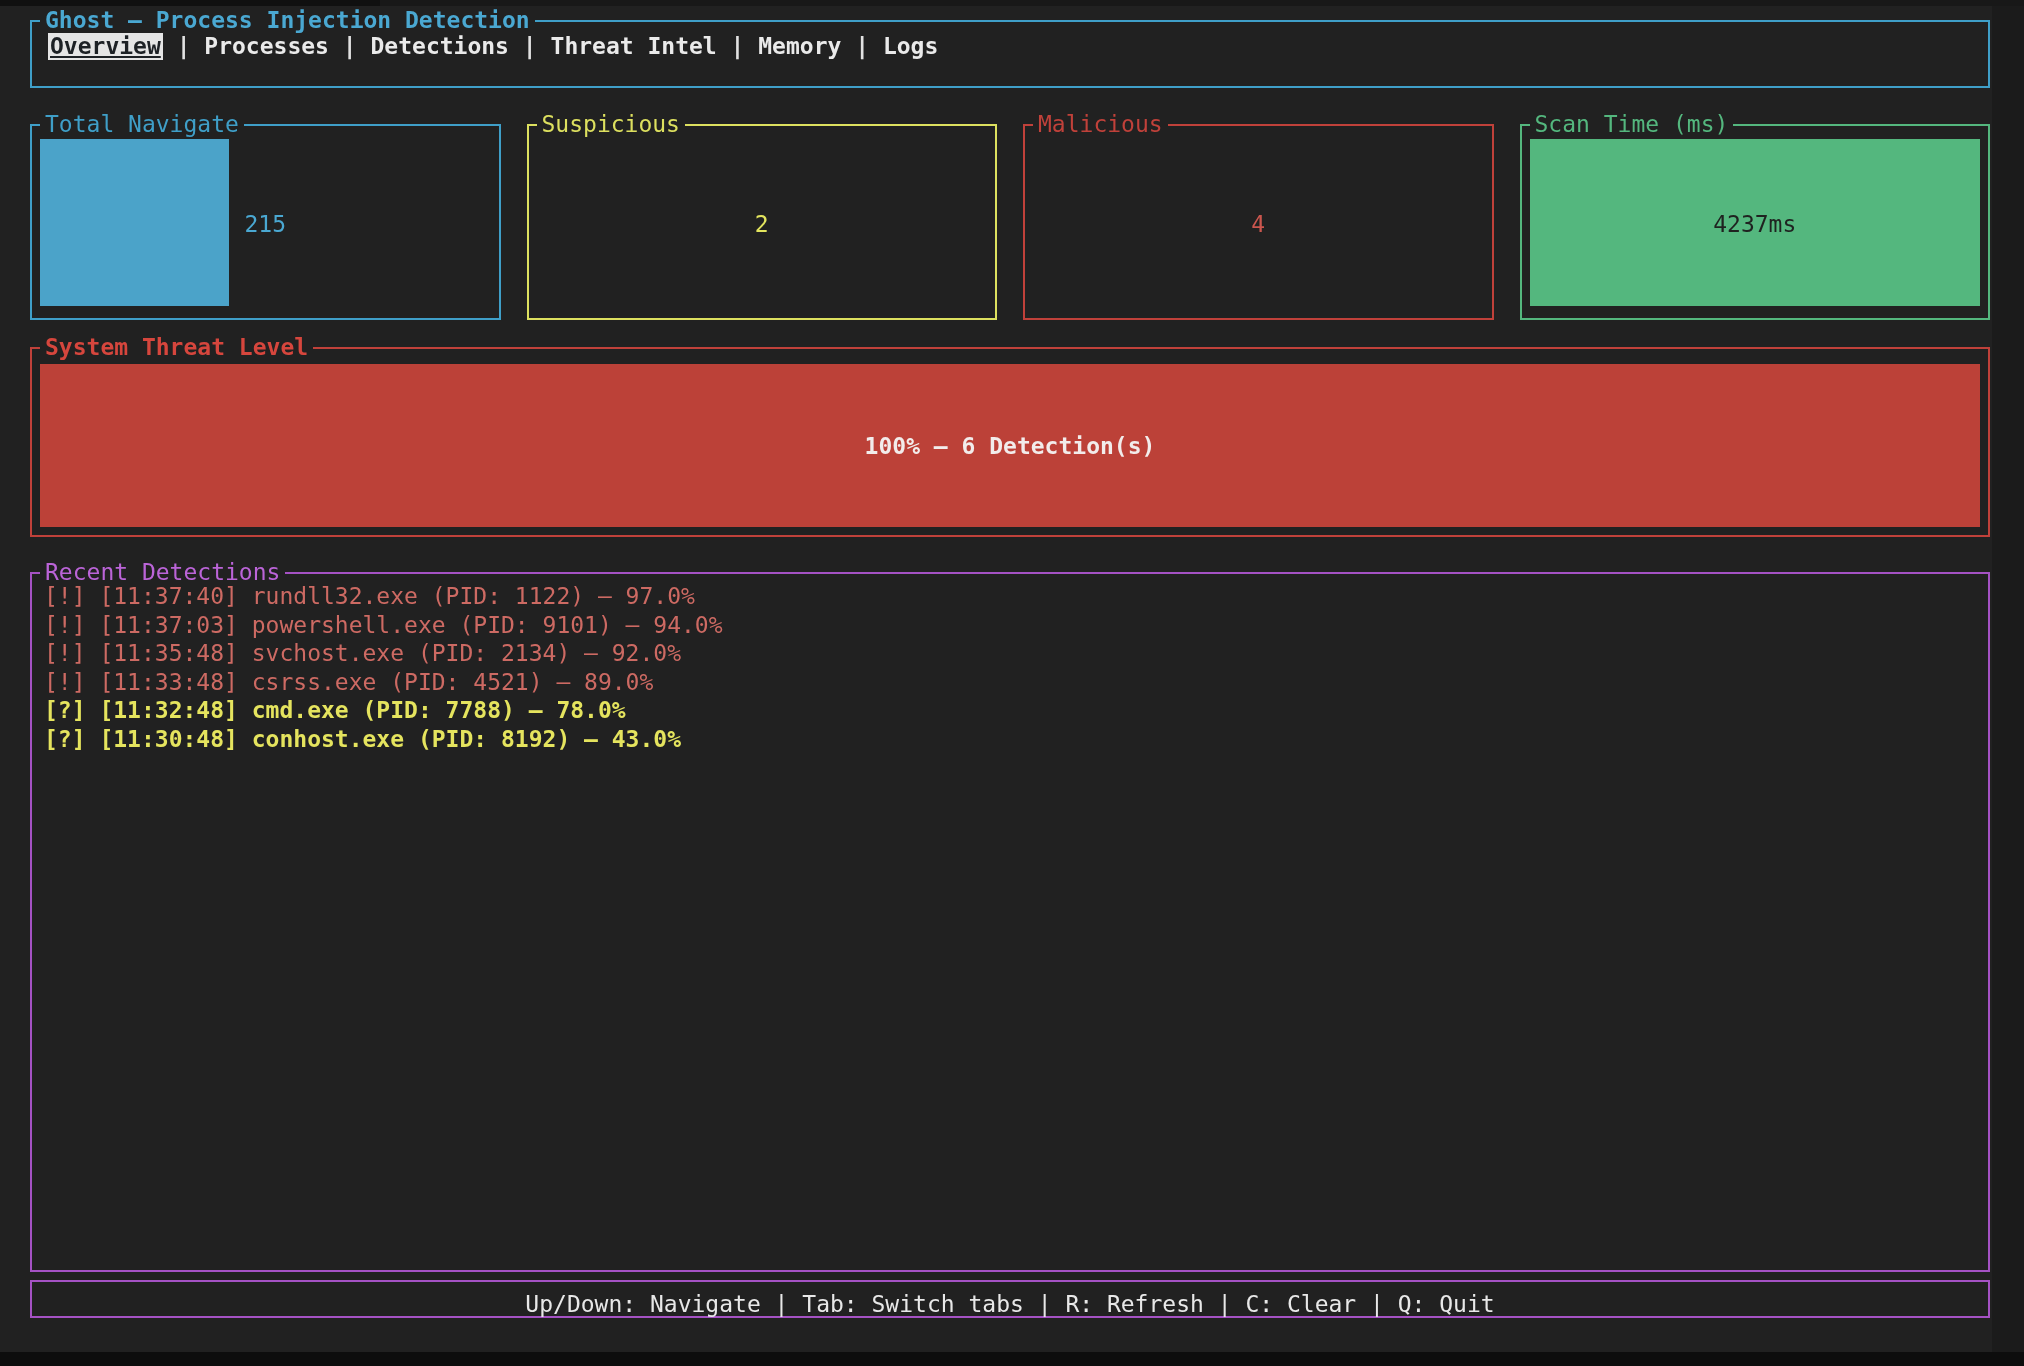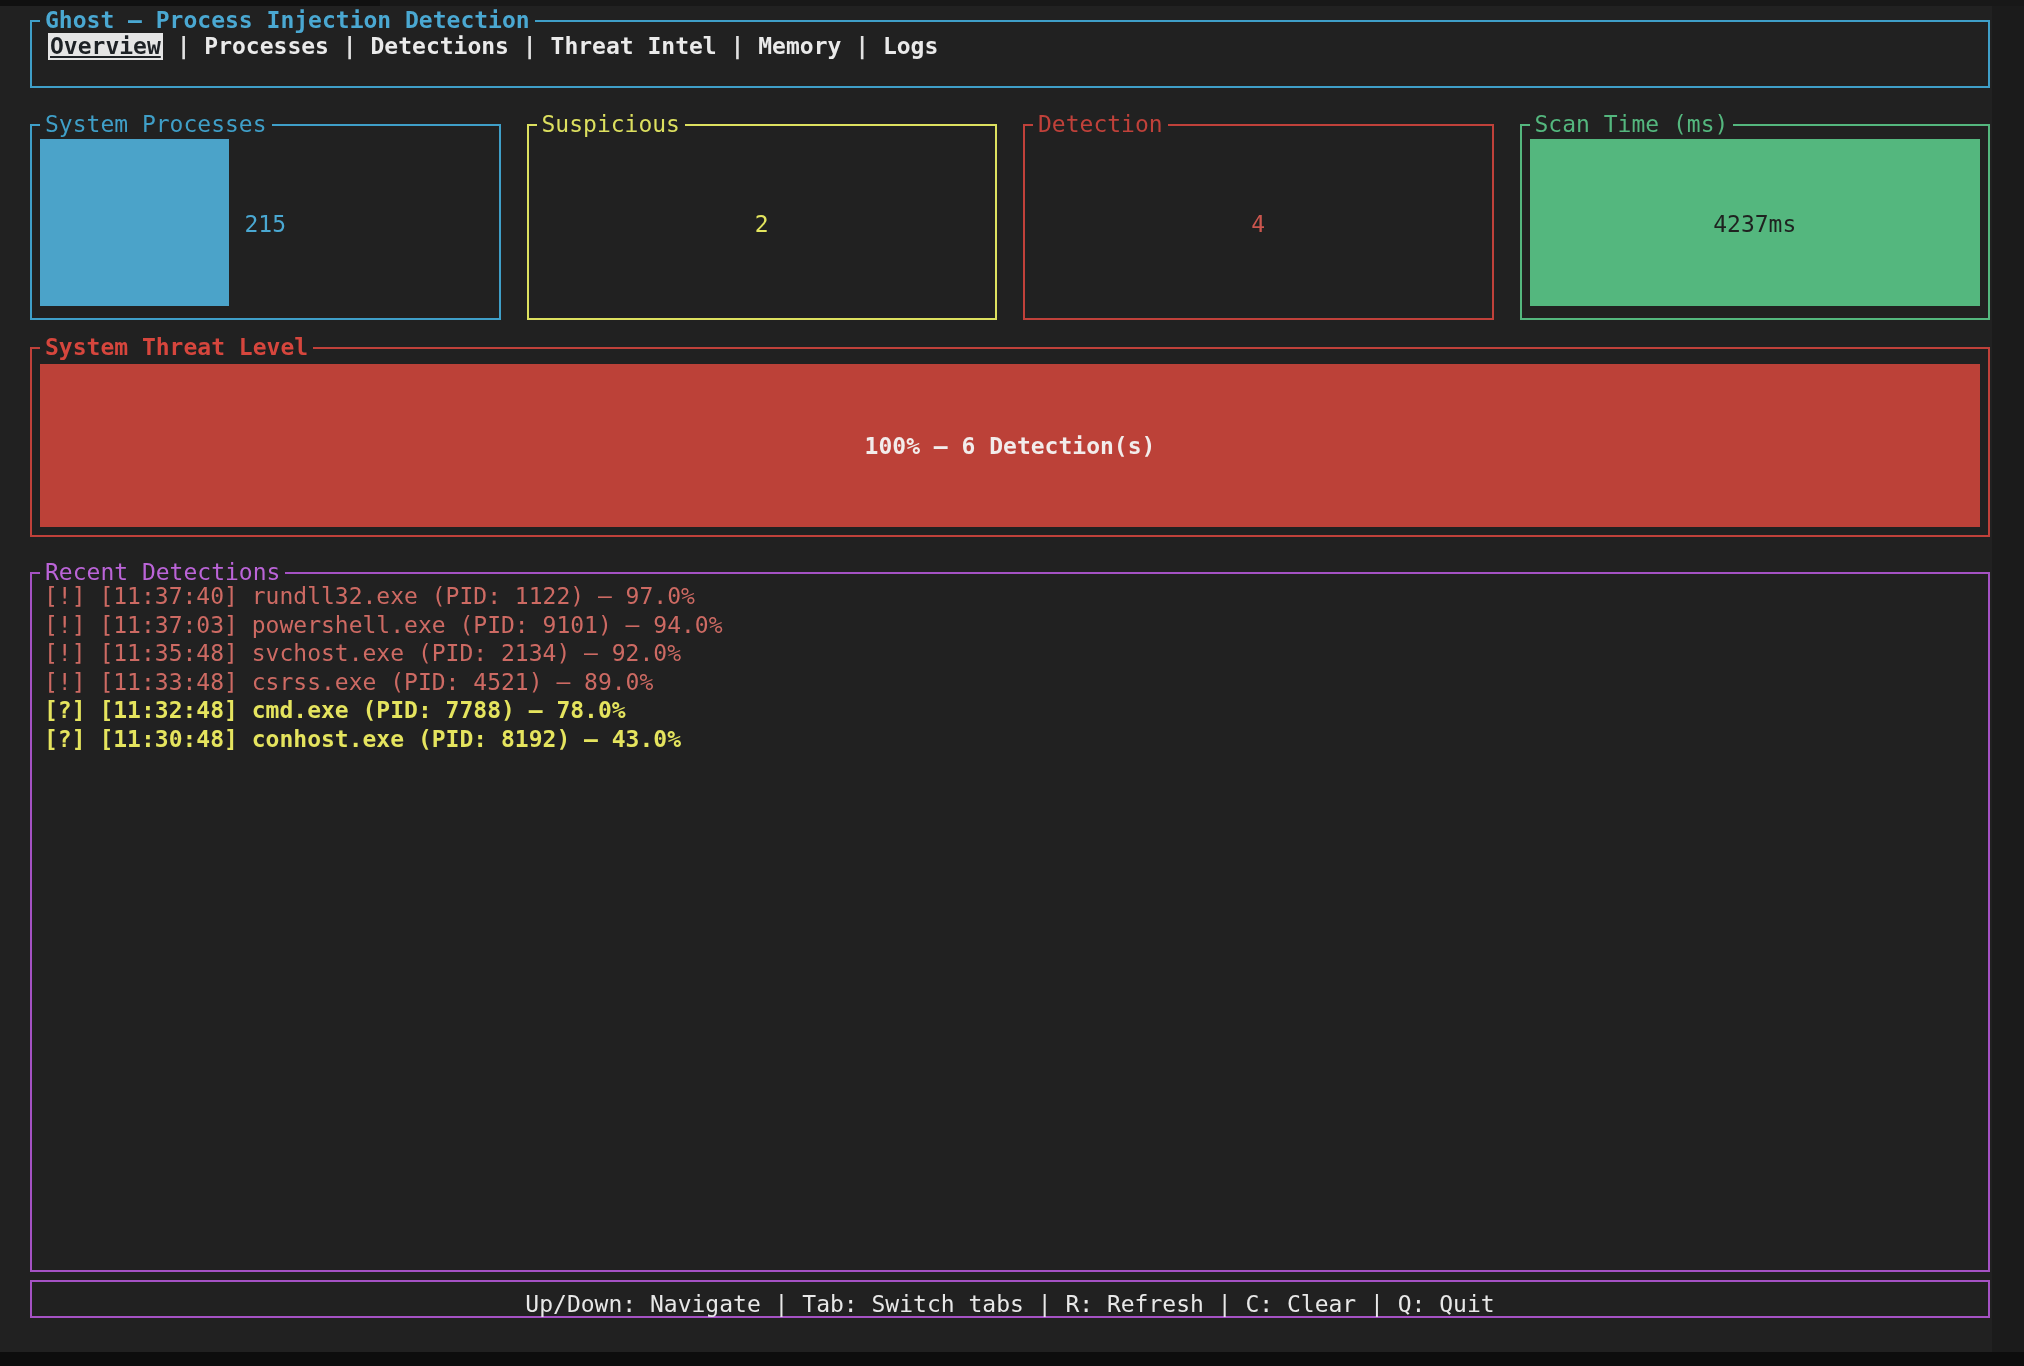--- a/index.html
+++ b/index.html
@@ -78,35 +78,35 @@
 
   <div class="term">
 
     <section class="tui-box tabs-box">
       <span class="box-title app-title">Ghost — Process Injection Detection</span>
       <div class="tabs" id="tabs"><span class="tab active">Overview</span><span class="tab-sep"> | </span><span class="tab">Processes</span><span class="tab-sep"> | </span><span class="tab">Detections</span><span class="tab-sep"> | </span><span class="tab">Threat Intel</span><span class="tab-sep"> | </span><span class="tab">Memory</span><span class="tab-sep"> | </span><span class="tab">Logs</span></div>
     </section>
 
     <div class="metrics" id="metrics">
         <section class="tui-box metric-box" style="border-color: rgb(63, 159, 200);">
-          <span class="box-title" style="color: rgb(63, 159, 200);">System Processes</span>
+          <span class="box-title" style="color: rgb(63, 159, 200);">Total Navigate</span>
           <div class="gauge-area">
             <div class="gauge-fill" style="width: 42%; background: rgb(75, 163, 201);"></div>
             <span class="metric-value" style="color: rgb(74, 168, 210);">215</span>
           </div>
         </section>
         <section class="tui-box metric-box" style="border-color: rgb(221, 224, 95);">
           <span class="box-title" style="color: rgb(221, 224, 95);">Suspicious</span>
           <div class="gauge-area">
             <div class="gauge-fill" style="width: 0%;"></div>
             <span class="metric-value" style="color: rgb(227, 229, 94);">2</span>
           </div>
         </section>
         <section class="tui-box metric-box" style="border-color: rgb(192, 65, 58);">
-          <span class="box-title" style="color: rgb(192, 65, 58);">Detection</span>
+          <span class="box-title" style="color: rgb(192, 65, 58);">Malicious</span>
           <div class="gauge-area">
             <div class="gauge-fill" style="width: 0%;"></div>
             <span class="metric-value" style="color: rgb(203, 86, 78);">4</span>
           </div>
         </section>
         <section class="tui-box metric-box" style="border-color: rgb(84, 183, 126);">
           <span class="box-title" style="color: rgb(84, 183, 126);">Scan Time (ms)</span>
           <div class="gauge-area">
             <div class="gauge-fill" style="width: 100%; background: rgb(84, 183, 126);"></div>
             <span class="metric-value" style="color: rgb(31, 34, 32);">4237ms</span>

